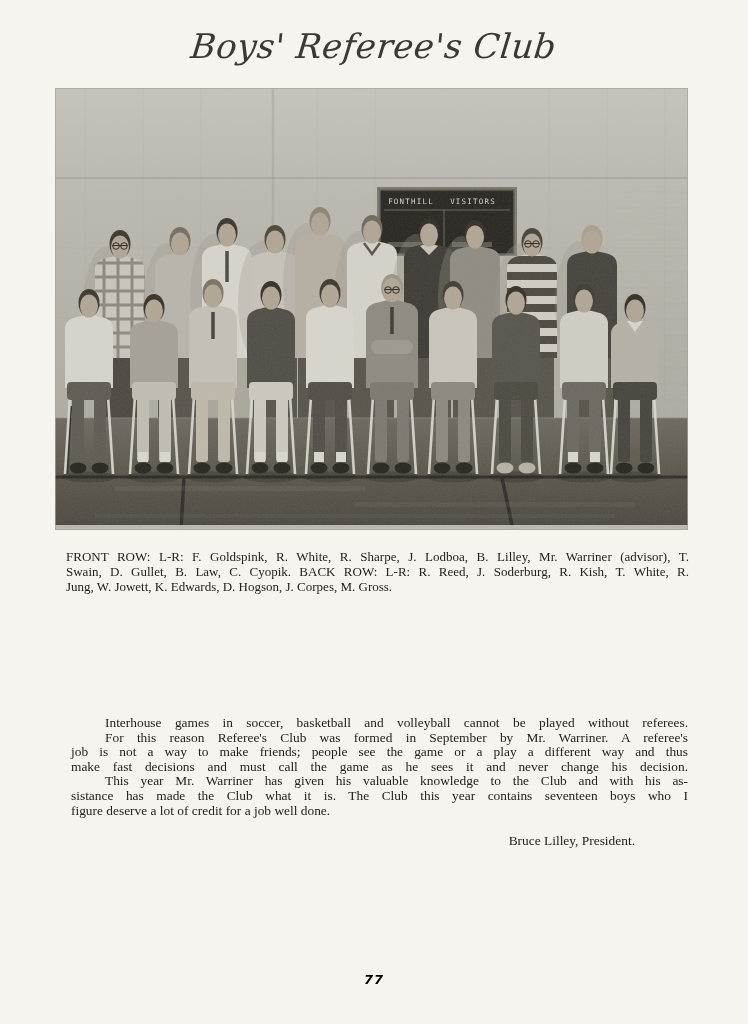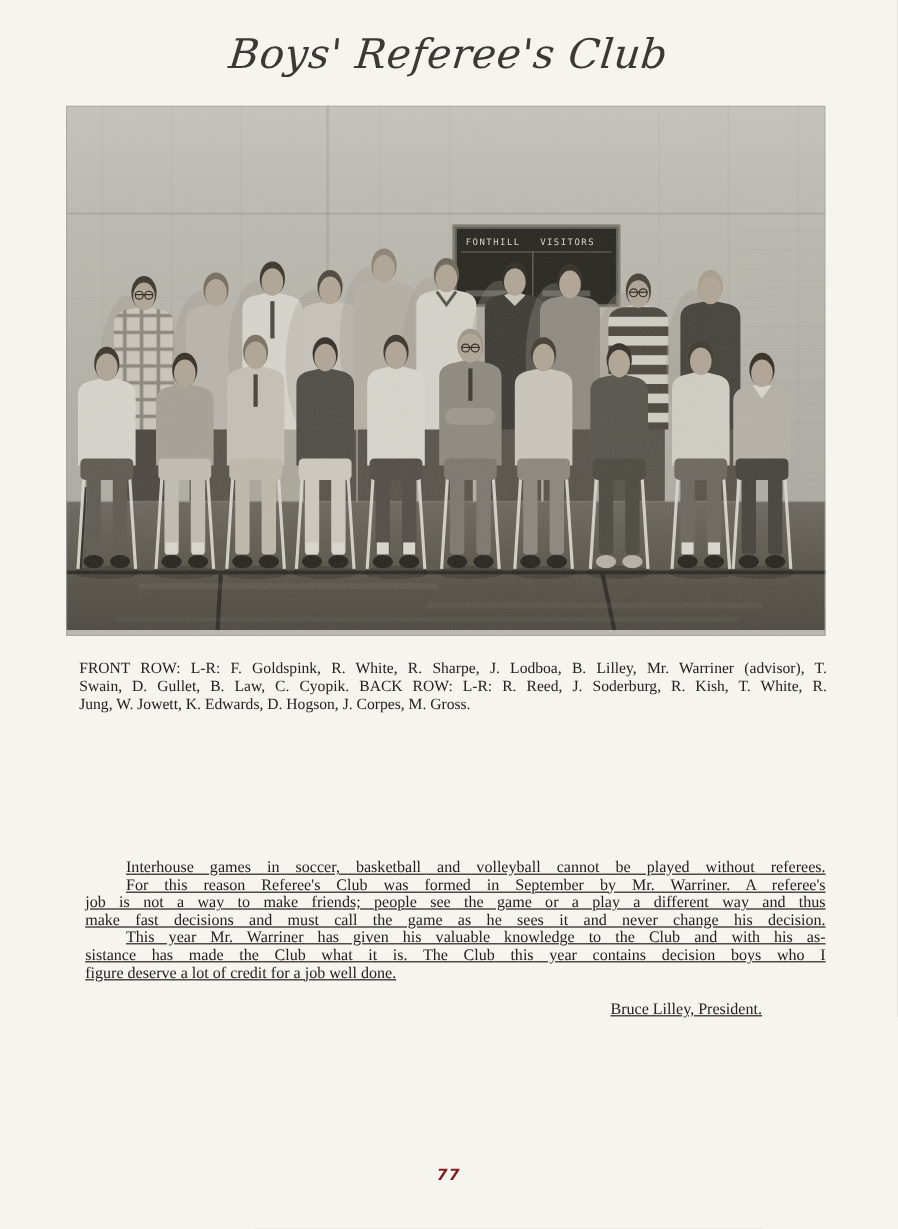--- a/index.html
+++ b/index.html
@@ -16,28 +16,28 @@
   .title span{display:inline-block;transform:skewX(-6deg);}
   .photo-wrap{position:absolute;left:55px;top:88px;width:726px;height:442px;}
   .photo-wrap svg{display:block;width:633px;height:442px;}
   .caption{
     position:absolute;left:66px;top:549px;width:623px;
     font-size:13px;line-height:15.2px;color:#232220;
   }
   .jl{text-align:justify;text-align-last:justify;}
   .article{
     position:absolute;left:71px;top:716px;width:617px;
-    font-size:13.4px;line-height:14.6px;color:#232220;text-decoration:underline;
+    font-size:13.4px;line-height:14.6px;color:#232220;
   }
   .ind{text-indent:34px;}
   .byline{text-align:right;padding-right:53px;margin-top:16px;}
   .pageno{
     position:absolute;top:972px;left:0;width:100%;text-align:center;
     font-family:"DejaVu Sans", sans-serif;font-style:italic;font-weight:600;
-    font-size:13px;color:#7f1d1d;letter-spacing:1px;
+    font-size:13px;color:#000000;letter-spacing:1px;
   }
   .sb-label{
     font-family:"DejaVu Sans Mono", monospace;font-size:7.5px;letter-spacing:1.2px;
     fill:#d9d6cd;
   }
 </style>
 </head>
 <body>
 
 <div class="page">
@@ -400,19 +400,19 @@
     <div class="jl">Swain, D. Gullet, B. Law, C. Cyopik. BACK ROW: L-R: R. Reed, J. Soderburg, R. Kish, T. White, R.</div>
     <div>Jung, W. Jowett, K. Edwards, D. Hogson, J. Corpes, M. Gross.</div>
   </div>
 
   <div class="article">
     <div class="jl ind">Interhouse games in soccer, basketball and volleyball cannot be played without referees.</div>
     <div class="jl ind">For this reason Referee's Club was formed in September by Mr. Warriner.  A referee's</div>
     <div class="jl">job is not a way to make friends; people see the game or a play a different way and thus</div>
     <div class="jl">make fast decisions and must call the game as he sees it and never change his decision.</div>
     <div class="jl ind">This year Mr. Warriner has given his valuable knowledge to the Club and with his as-</div>
-    <div class="jl">sistance has made the Club what it is.  The Club this year contains decision boys who I</div>
+    <div class="jl">sistance has made the Club what it is.  The Club this year contains seventeen boys who I</div>
     <div>figure deserve a lot of credit for a job well done.</div>
     <div class="byline">Bruce Lilley, President.</div>
   </div>
 
   <div class="pageno">77</div>
 </div>
 
 </body></html>

